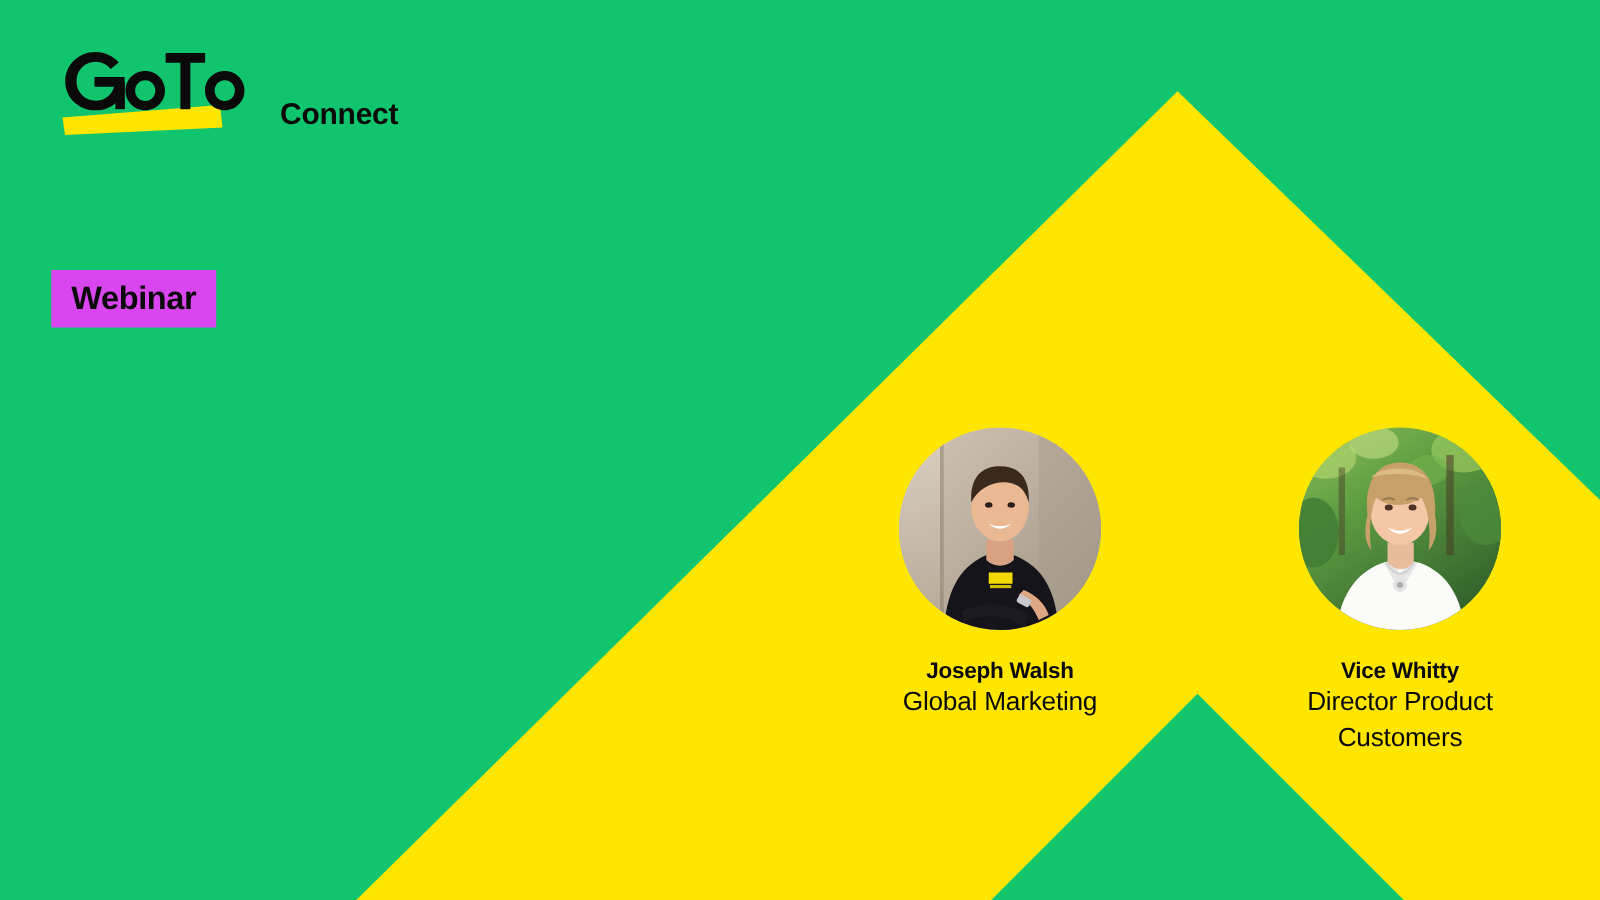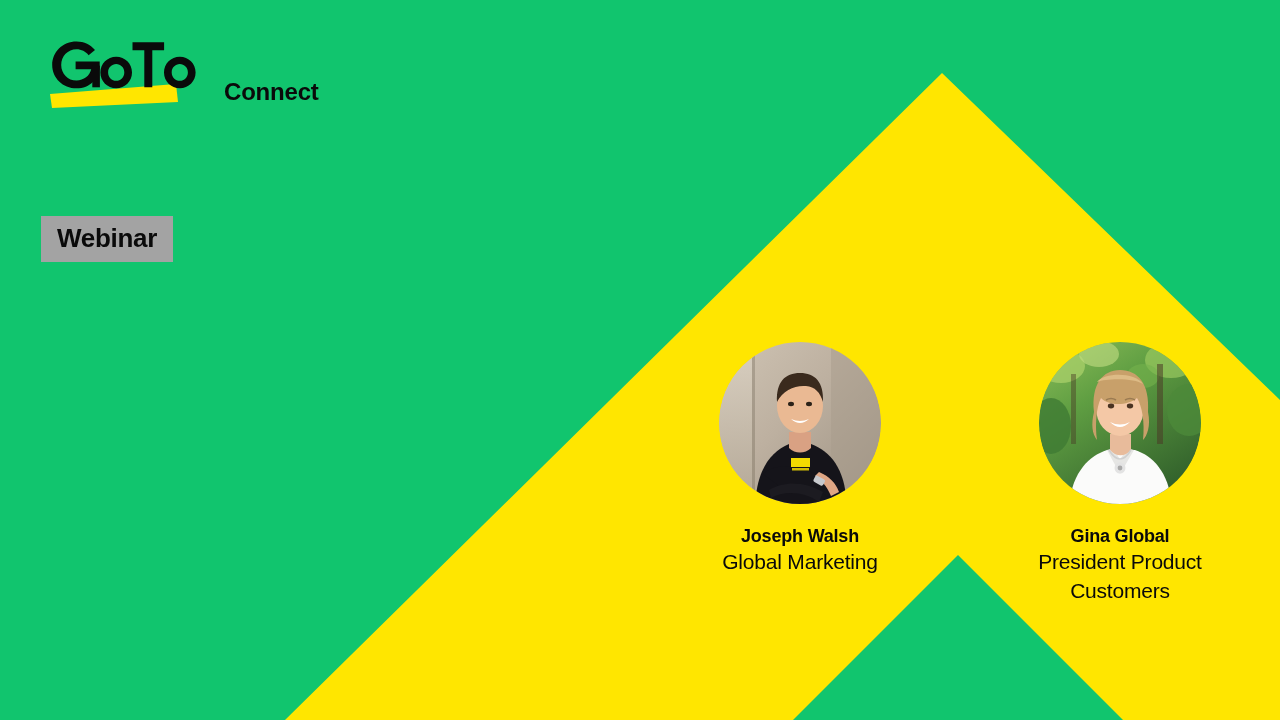--- a/index.html
+++ b/index.html
@@ -42,21 +42,21 @@
     font-weight:bold;
     color:#0A0A0A;
     letter-spacing:-0.2px;
     line-height:1;
   }
 
   
   #webinar-badge {
     position:absolute;
     left:41px; top:216px;
-    background:#a3a3a3;
+    background:#d946ef;
     padding:9px 16px 11px 16px;
     display:inline-block;
   }
   #webinar-badge-label {
     font-size:26px;
     font-weight:bold;
     color:#0A0A0A;
     letter-spacing:-0.3px;
     line-height:1;
     display:block;
@@ -247,19 +247,19 @@
             <path d="M86 60 q5 -3 10 0" stroke="#9b7b52" stroke-width="1.6" fill="none"></path>
 
             <path d="M71 82 q10 10 20 0 q-10 5 -20 0 z" fill="#ffffff"></path>
 
             <path d="M70 110 q11 18 22 0" stroke="#cfcfcf" stroke-width="1.6" fill="none"></path>
             <circle cx="81" cy="128" r="5.5" fill="#e3e3e3"></circle>
             <circle cx="81" cy="128" r="2.4" fill="#a9a9a9"></circle>
           </g>
         </svg>
       </div>
-      <div class="speaker-name">Gina Global</div>
-      <div class="speaker-title">President Product</div>
+      <div class="speaker-name">Vice Whitty</div>
+      <div class="speaker-title">Director Product</div>
       <div class="speaker-title">Customers</div>
     </div>
 
   </div>
 </div>
 
 </body></html>

